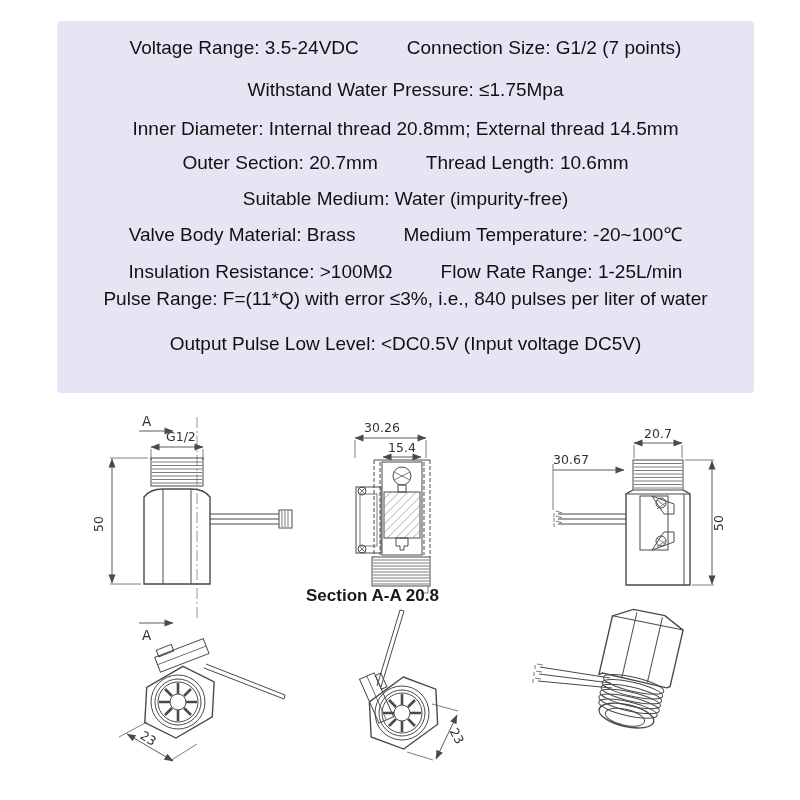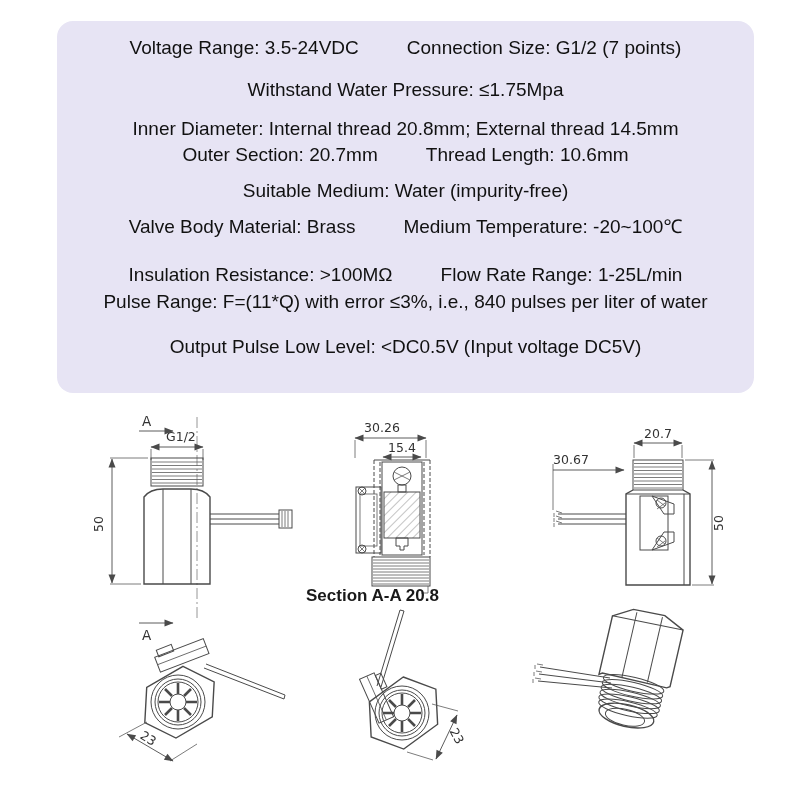--- a/index.html
+++ b/index.html
@@ -1,29 +1,29 @@
 <!DOCTYPE html>
 <html><head>
 <meta charset="utf-8">
 <style>
   html,body{margin:0;padding:0;}
   body{width:800px;height:800px;background:#ffffff;font-family:"Liberation Sans",sans-serif;position:relative;overflow:hidden;}
   .page{position:absolute;inset:0;}
   .spec-panel{
     position:absolute;left:57px;top:21px;width:697px;height:372px;
-    background:#e7e4f4;border-radius:16px;box-sizing:border-box;
+    background:#e7e4f4;border-radius:4px;box-sizing:border-box;
     padding:15px 24px 0;color:#111111;
   }
   .row{display:flex;justify-content:center;gap:48px;font-size:19px;line-height:23px;white-space:nowrap;}
   .row.r0{margin-bottom:19px}
   .row.r1{margin-bottom:16px}
-  .row.r2{margin-bottom:3px}
+  .row.r2{margin-bottom:11px}
   .row.r3{margin-bottom:13px}
   .row.r4{margin-bottom:13px}
-  .row.r5{margin-bottom:25px}
+  .row.r5{margin-bottom:14px}
   .row.r6{margin-bottom:4px}
   .row.r7{margin-bottom:22px}
   .row.r8{margin-bottom:0px}
   .drawings{position:absolute;left:0;top:390px;width:800px;height:410px;}
   svg{display:block;}
   svg text{font-family:"DejaVu Sans",sans-serif;font-size:12.5px;fill:#333;}
   svg text.cap{font-family:"Liberation Sans",sans-serif;font-weight:bold;font-size:17px;fill:#1a1a1a;}
   svg text.secA{font-size:13.5px;}
   .ln{stroke:#4a4a4a;stroke-width:1;fill:none;}
   .ln2{stroke:#4a4a4a;stroke-width:1.4;fill:none;}

